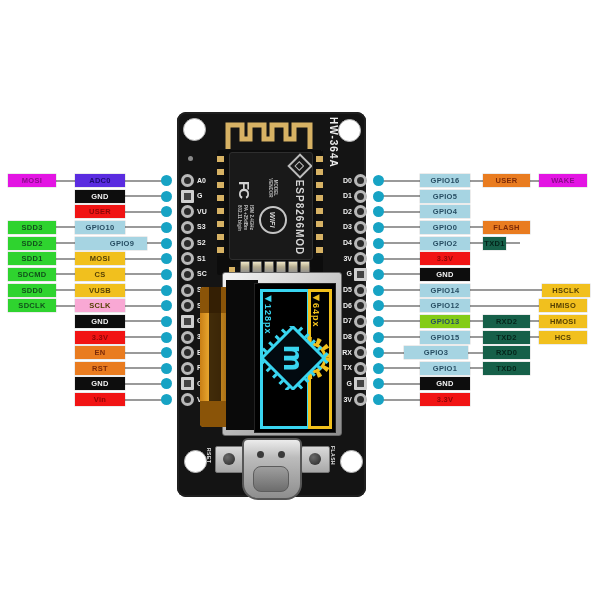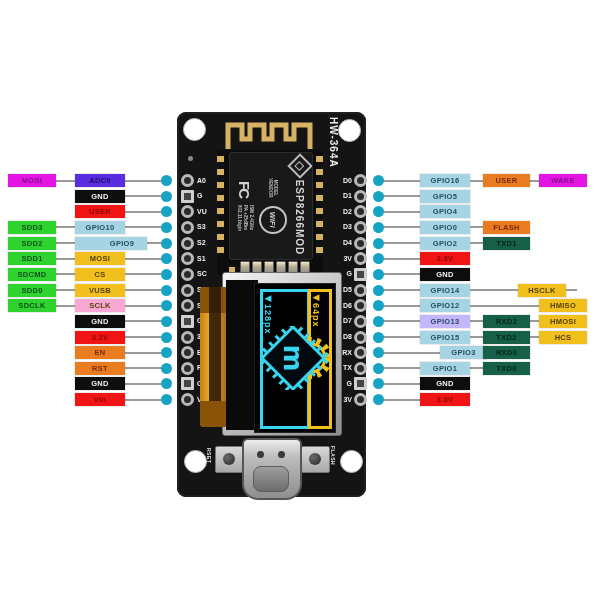--- a/index.html
+++ b/index.html
@@ -148,48 +148,48 @@
       <div class="wire" style="left: 378.5px; top: 210.8px; width: 81.5px; background: rgb(154, 154, 154);"></div>
       <div class="dot" style="left: 373px; top: 206.3px; background: rgb(23, 163, 196);"></div>
       <div class="pbox" style="left: 420px; top: 205.3px; width: 50px; background: rgb(166, 212, 226); color: rgb(39, 78, 99);">GPIO4</div>
       <div class="wire" style="left: 378.5px; top: 226.45px; width: 141.5px; background: rgb(154, 154, 154);"></div>
       <div class="dot" style="left: 373px; top: 221.95px; background: rgb(23, 163, 196);"></div>
       <div class="pbox" style="left: 420px; top: 220.95px; width: 50px; background: rgb(166, 212, 226); color: rgb(39, 78, 99);">GPIO0</div>
       <div class="pbox" style="left: 483px; top: 220.95px; width: 47px; background: rgb(233, 124, 32); color: rgb(124, 42, 8);">FLASH</div>
       <div class="wire" style="left: 378.5px; top: 242.1px; width: 141.5px; background: rgb(154, 154, 154);"></div>
       <div class="dot" style="left: 373px; top: 237.6px; background: rgb(23, 163, 196);"></div>
       <div class="pbox" style="left: 420px; top: 236.6px; width: 50px; background: rgb(166, 212, 226); color: rgb(39, 78, 99);">GPIO2</div>
-      <div class="pbox" style="left: 483px; top: 236.6px; width: 47px; background: rgb(22, 96, 73); color: rgb(4, 36, 26);">TXD1</div>
+      <div class="pbox" style="left: 483px; top: 236.6px; width: 23px; background: rgb(22, 96, 73); color: rgb(4, 36, 26);">TXD1</div>
       <div class="wire" style="left: 378.5px; top: 257.75px; width: 81.5px; background: rgb(154, 154, 154);"></div>
       <div class="dot" style="left: 373px; top: 253.25px; background: rgb(23, 163, 196);"></div>
       <div class="pbox" style="left: 420px; top: 252.25px; width: 50px; background: rgb(241, 20, 20); color: rgb(140, 6, 6);">3.3V</div>
       <div class="wire" style="left: 378.5px; top: 273.4px; width: 81.5px; background: rgb(154, 154, 154);"></div>
       <div class="dot" style="left: 373px; top: 268.9px; background: rgb(23, 163, 196);"></div>
       <div class="pbox" style="left: 420px; top: 267.9px; width: 50px; background: rgb(13, 13, 13); color: rgb(242, 242, 242);">GND</div>
       <div class="wire" style="left: 378.5px; top: 289.05px; width: 198.5px; background: rgb(154, 154, 154);"></div>
       <div class="dot" style="left: 373px; top: 284.55px; background: rgb(23, 163, 196);"></div>
       <div class="pbox" style="left: 420px; top: 283.55px; width: 50px; background: rgb(166, 212, 226); color: rgb(39, 78, 99);">GPIO14</div>
-      <div class="pbox" style="left: 518px; top: 283.55px; width: 48px; background: rgb(241, 192, 30); color: rgb(85, 64, 3);">HSCLK</div>
+      <div class="pbox" style="left: 542px; top: 283.55px; width: 48px; background: rgb(241, 192, 30); color: rgb(85, 64, 3);">HSCLK</div>
       <div class="wire" style="left: 378.5px; top: 304.7px; width: 198.5px; background: rgb(154, 154, 154);"></div>
       <div class="dot" style="left: 373px; top: 300.2px; background: rgb(23, 163, 196);"></div>
       <div class="pbox" style="left: 420px; top: 299.2px; width: 50px; background: rgb(166, 212, 226); color: rgb(39, 78, 99);">GPIO12</div>
       <div class="pbox" style="left: 539px; top: 299.2px; width: 48px; background: rgb(241, 192, 30); color: rgb(85, 64, 3);">HMISO</div>
       <div class="wire" style="left: 378.5px; top: 320.35px; width: 198.5px; background: rgb(154, 154, 154);"></div>
       <div class="dot" style="left: 373px; top: 315.85px; background: rgb(23, 163, 196);"></div>
-      <div class="pbox" style="left: 420px; top: 314.85px; width: 50px; background: #c4b5fd; color: rgb(39, 78, 99);">GPIO13</div>
+      <div class="pbox" style="left: 420px; top: 314.85px; width: 50px; background: #84cc16; color: rgb(39, 78, 99);">GPIO13</div>
       <div class="pbox" style="left: 483px; top: 314.85px; width: 47px; background: rgb(22, 96, 73); color: rgb(4, 36, 26);">RXD2</div>
       <div class="pbox" style="left: 539px; top: 314.85px; width: 48px; background: rgb(241, 192, 30); color: rgb(85, 64, 3);">HMOSI</div>
       <div class="wire" style="left: 378.5px; top: 336px; width: 198.5px; background: rgb(154, 154, 154);"></div>
       <div class="dot" style="left: 373px; top: 331.5px; background: rgb(23, 163, 196);"></div>
       <div class="pbox" style="left: 420px; top: 330.5px; width: 50px; background: rgb(166, 212, 226); color: rgb(39, 78, 99);">GPIO15</div>
       <div class="pbox" style="left: 483px; top: 330.5px; width: 47px; background: rgb(22, 96, 73); color: rgb(4, 36, 26);">TXD2</div>
       <div class="pbox" style="left: 539px; top: 330.5px; width: 48px; background: rgb(241, 192, 30); color: rgb(85, 64, 3);">HCS</div>
       <div class="wire" style="left: 378.5px; top: 351.65px; width: 141.5px; background: rgb(154, 154, 154);"></div>
       <div class="dot" style="left: 373px; top: 347.15px; background: rgb(23, 163, 196);"></div>
-      <div class="pbox" style="left: 440px; top: 346.15px; width: 47px; background: rgb(166, 212, 226); color: rgb(39, 78, 99);">GPIO3</div>
+      <div class="pbox" style="left: 404px; top: 346.15px; width: 64px; background: rgb(166, 212, 226); color: rgb(39, 78, 99);">GPIO3</div>
       <div class="pbox" style="left: 483px; top: 346.15px; width: 47px; background: rgb(22, 96, 73); color: rgb(4, 36, 26);">RXD0</div>
       <div class="wire" style="left: 378.5px; top: 367.3px; width: 141.5px; background: rgb(154, 154, 154);"></div>
       <div class="dot" style="left: 373px; top: 362.8px; background: rgb(23, 163, 196);"></div>
       <div class="pbox" style="left: 420px; top: 361.8px; width: 50px; background: rgb(166, 212, 226); color: rgb(39, 78, 99);">GPIO1</div>
       <div class="pbox" style="left: 483px; top: 361.8px; width: 47px; background: rgb(22, 96, 73); color: rgb(4, 36, 26);">TXD0</div>
       <div class="wire" style="left: 378.5px; top: 382.95px; width: 81.5px; background: rgb(154, 154, 154);"></div>
       <div class="dot" style="left: 373px; top: 378.45px; background: rgb(23, 163, 196);"></div>
       <div class="pbox" style="left: 420px; top: 377.45px; width: 50px; background: rgb(13, 13, 13); color: rgb(242, 242, 242);">GND</div>
       <div class="wire" style="left: 378.5px; top: 398.6px; width: 81.5px; background: rgb(154, 154, 154);"></div>
       <div class="dot" style="left: 373px; top: 394.1px; background: rgb(23, 163, 196);"></div>

